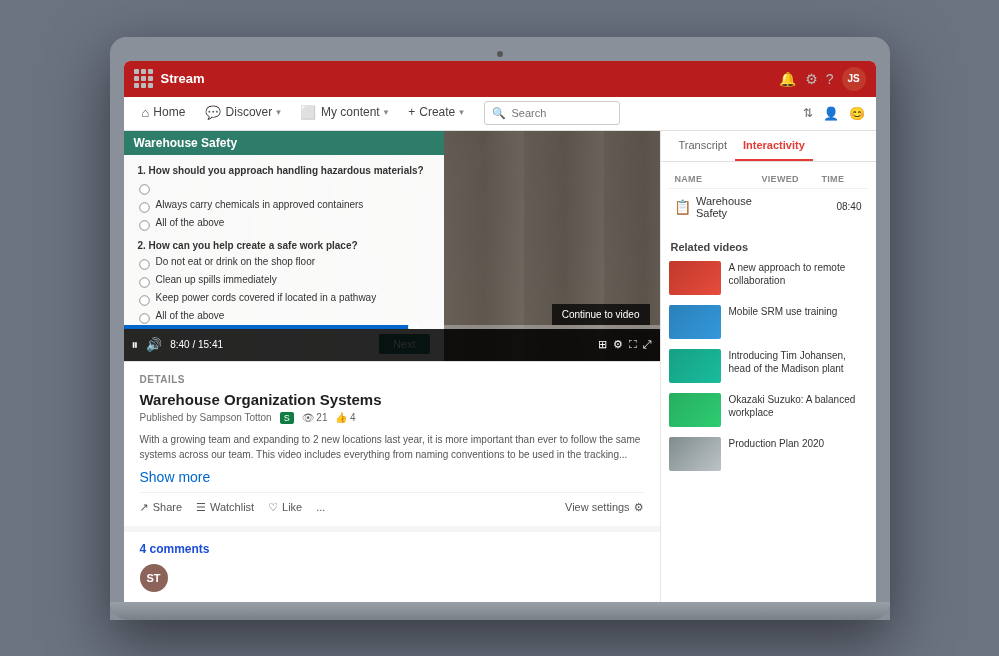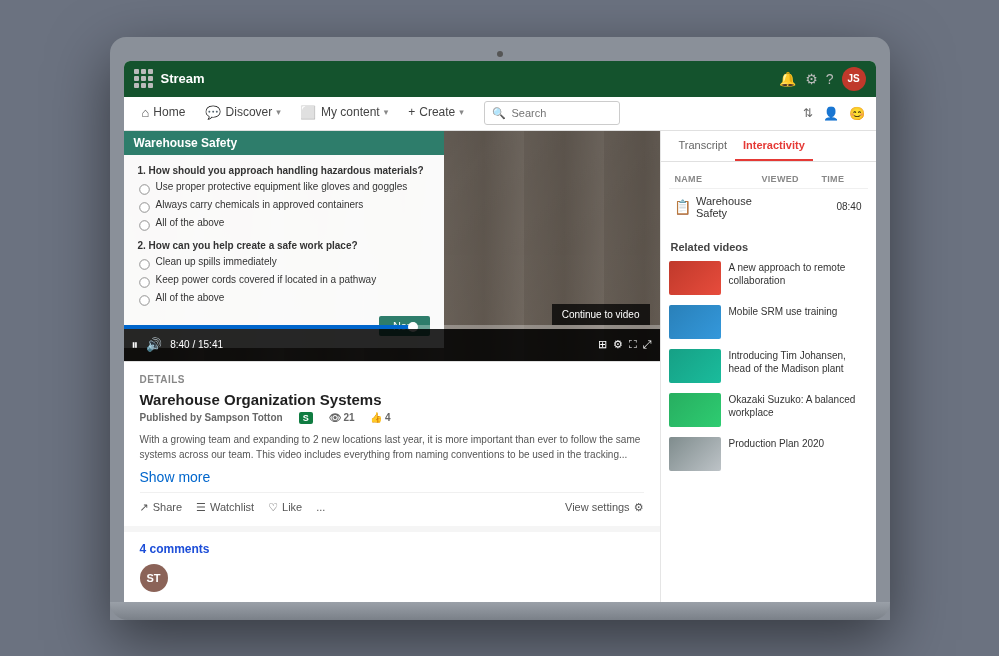--- a/index.html
+++ b/index.html
@@ -33,21 +33,21 @@
     }
     .camera-dot {
       width: 6px; height: 6px;
       background: #555;
       border-radius: 50%;
       margin: 0 auto 4px;
     }
 
     
     .top-bar {
-      background: #14532d;
+      background: #b91c1c;
       display: flex;
       align-items: center;
       padding: 0 10px;
       height: 36px;
       gap: 8px;
     }
     .grid-icon {
       display: grid;
       grid-template-columns: repeat(3,5px);
       grid-template-rows: repeat(3,5px);
@@ -281,25 +281,24 @@
       letter-spacing: 0.5px;
     }
     .video-title {
       font-size: 15px;
       font-weight: 600;
       color: #1f1f1f;
       margin-bottom: 4px;
     }
     .video-meta {
       display: flex;
-      gap: 16px;
+      gap: 8px;
       font-size: 10px;
       color: #666;
       margin-bottom: 8px;
-      font-weight: bold;
     }
     .publisher-badge {
       background: #107c41;
       color: #fff;
       font-size: 9px;
       padding: 1px 4px;
       border-radius: 2px;
     }
     .meta-stat { display: flex; align-items: center; gap: 2px; color: #666; }
     .video-desc {
@@ -521,32 +520,35 @@
 
         <div class="video-container">
           <div class="video-bg">
             <div class="warehouse-bg"></div>
 
             <div class="quiz-overlay">
               <div class="quiz-title">Warehouse Safety</div>
               <div class="quiz-question">1. How should you approach handling hazardous materials?</div>
               <div class="quiz-option">
                 <input type="radio" name="q1" style="">
-                  <span>Use proper protective equipment like gloves and goggles</span>
               </div>
               <div class="quiz-option">
                 <input type="radio" name="q1" style="">
                   <span>Always carry chemicals in approved containers</span>
               </div>
               <div class="quiz-option">
                 <input type="radio" name="q1" style="">
                   <span>All of the above</span>
               </div>
 
               <div class="quiz-question" style="margin-top:8px;">2. How can you help create a safe work place?</div>
+              <div class="quiz-option">
+                <input type="radio" name="q2" style="">
+                  <span>Do not eat or drink on the shop floor</span>
+              </div>
               <div class="quiz-option">
                 <input type="radio" name="q2" style="">
                   <span>Clean up spills immediately</span>
               </div>
               <div class="quiz-option">
                 <input type="radio" name="q2" style="">
                   <span>Keep power cords covered if located in a pathway</span>
               </div>
               <div class="quiz-option">
                 <input type="radio" name="q2" style="">

